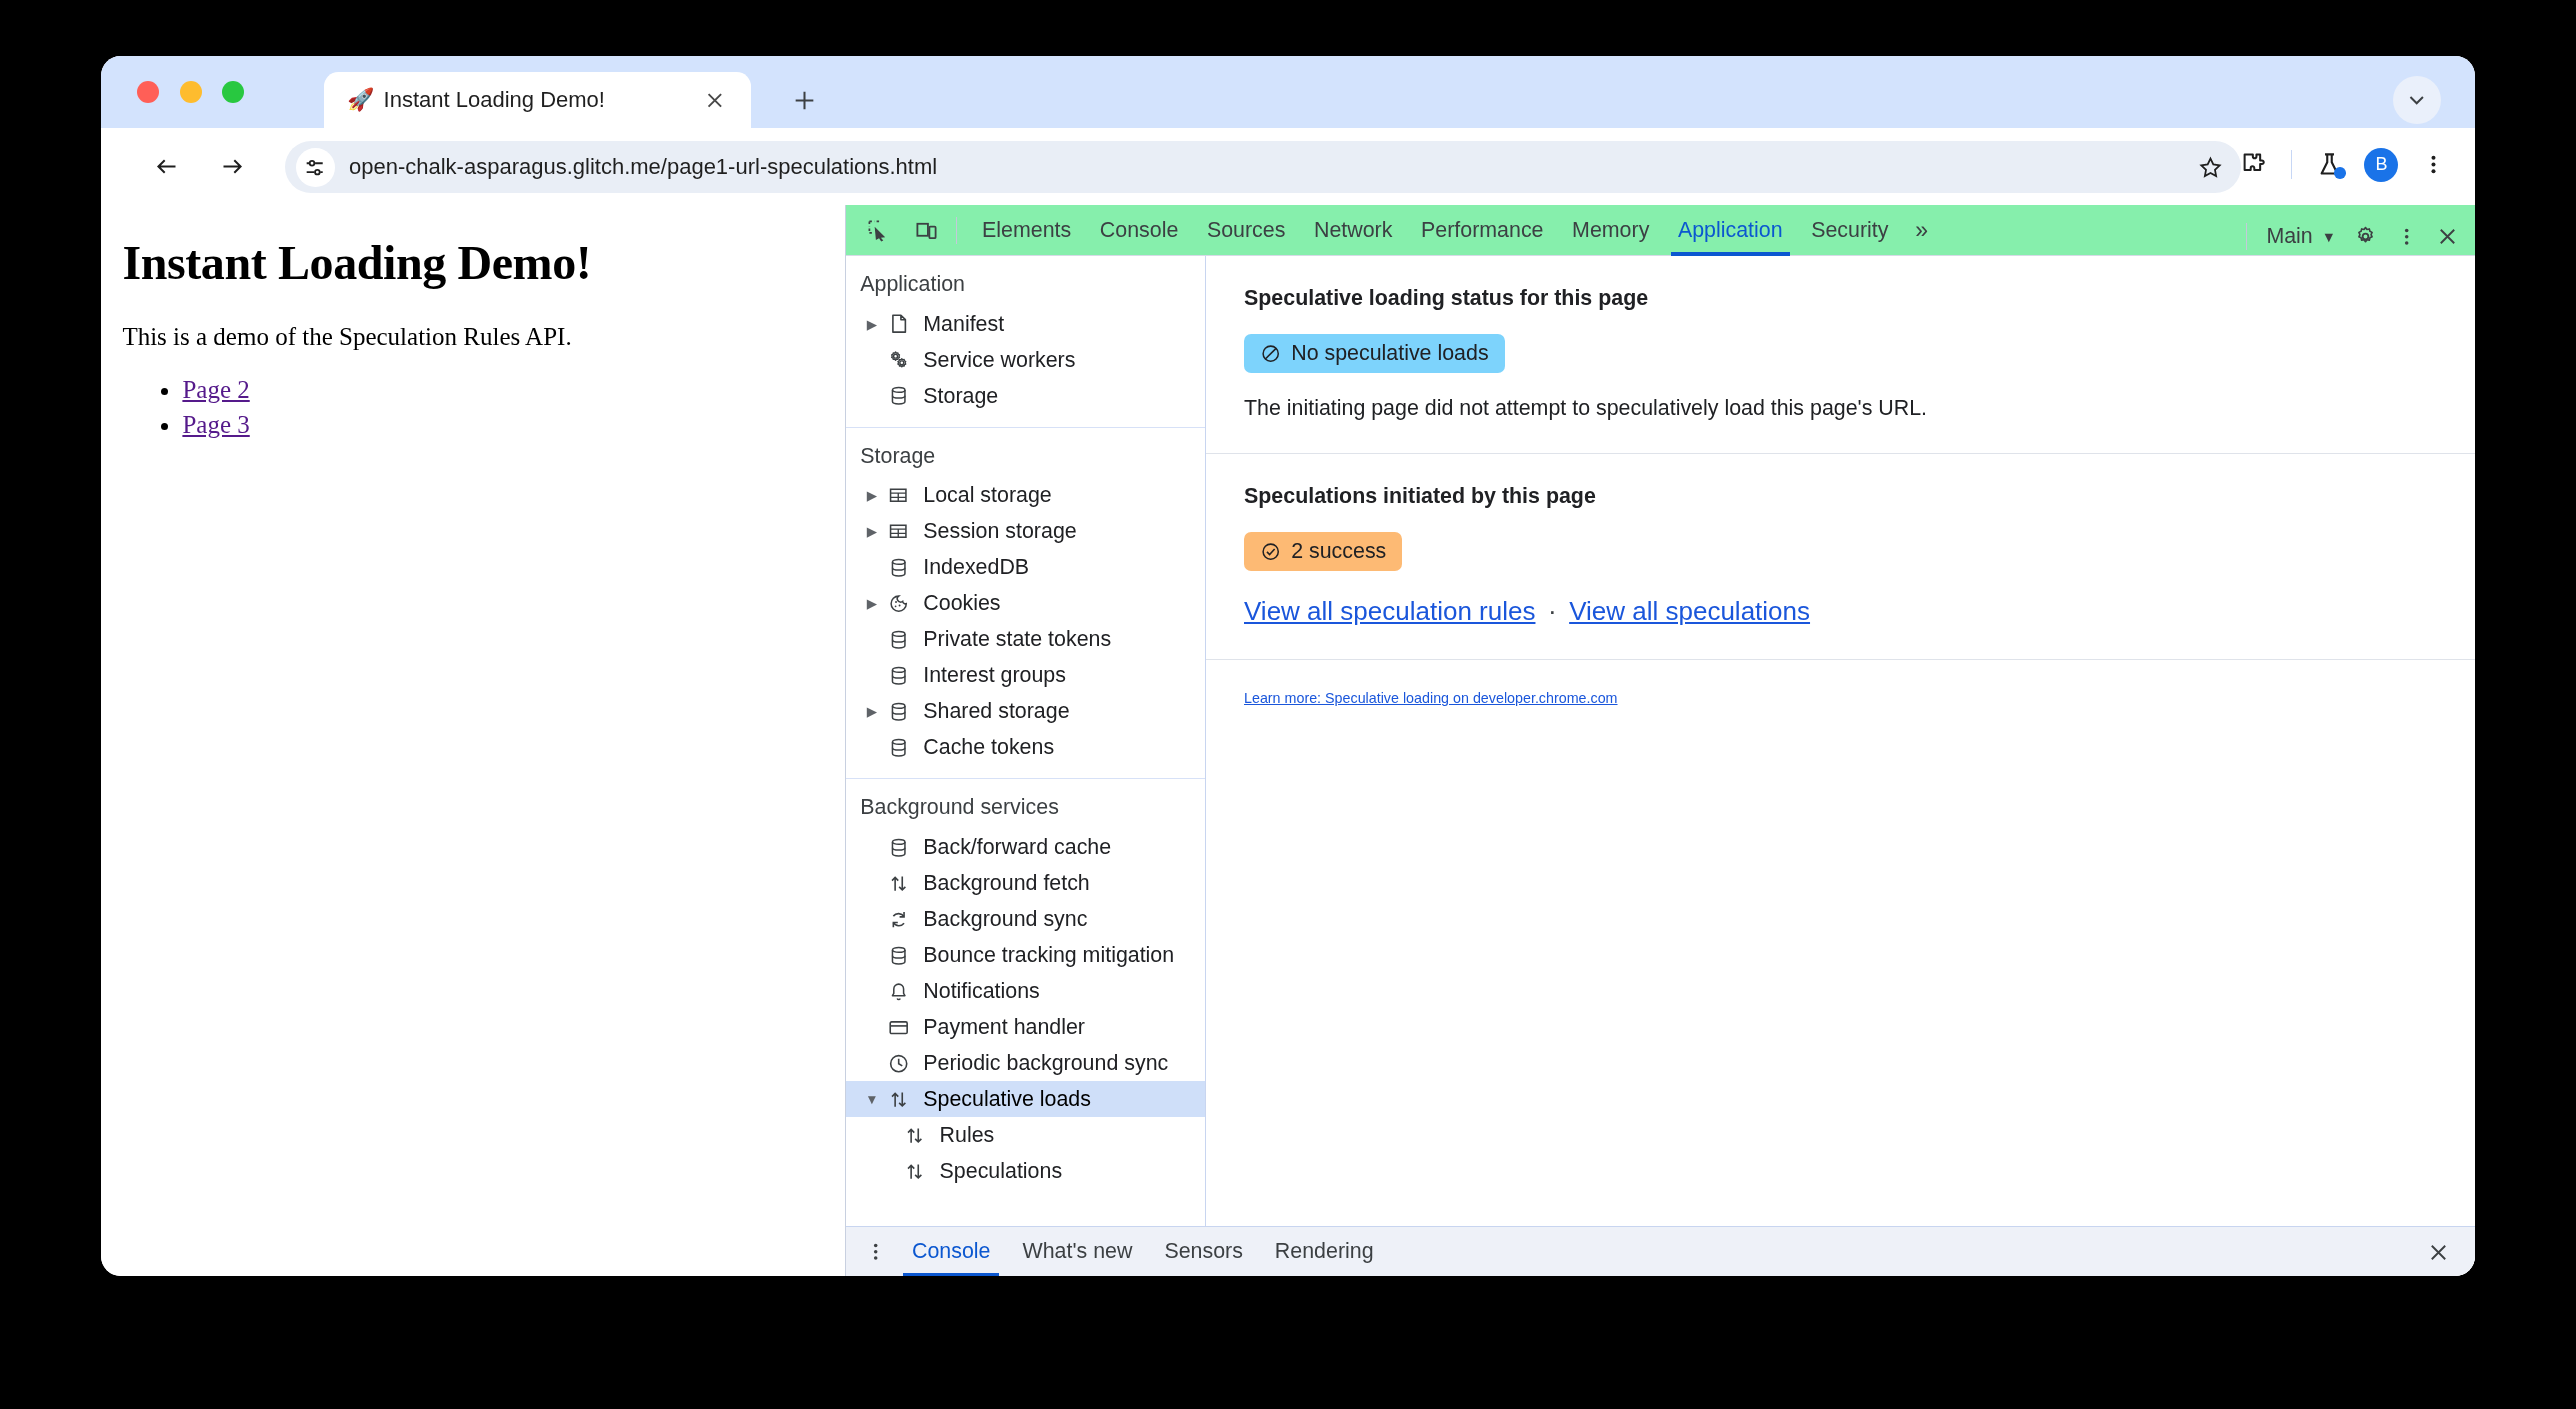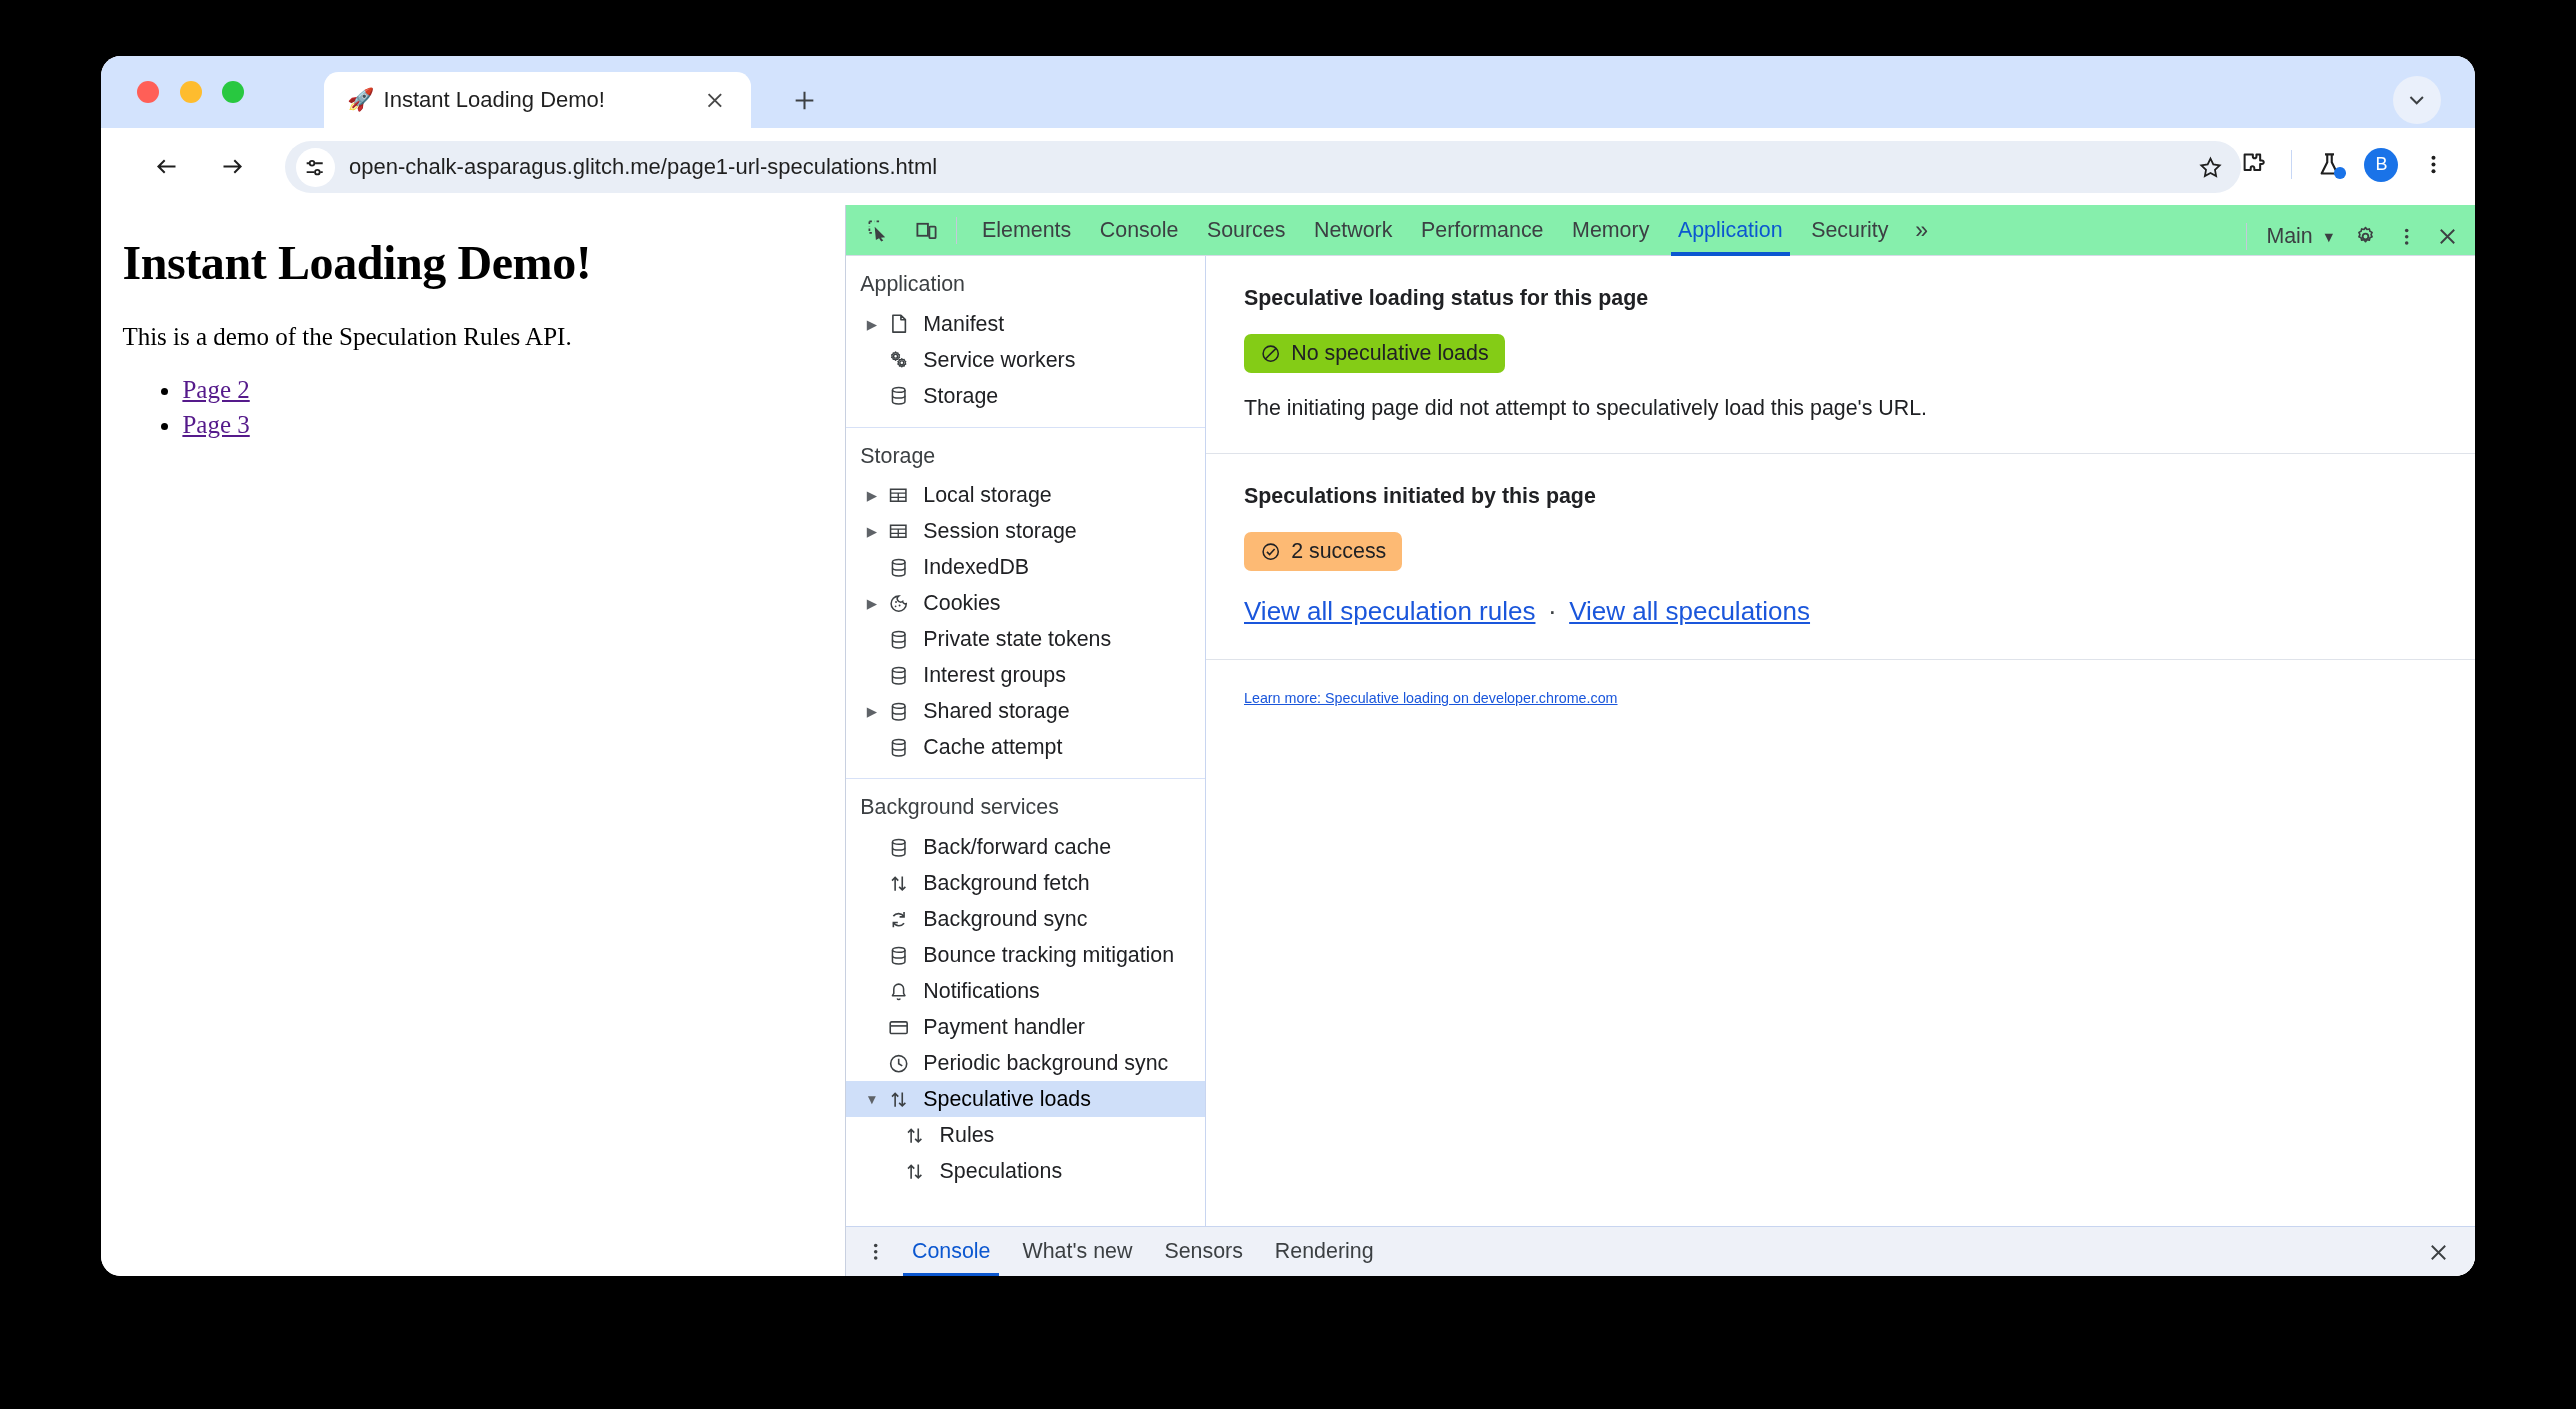--- a/index.html
+++ b/index.html
@@ -283,21 +283,21 @@
   .panel-h {
     font-size: 21.4px; font-weight: bold; color: #202124;
     margin: 0 0 23px 0;
   }
   .pill {
     display: inline-flex; align-items: center; gap: 9.8px;
     height: 39px; padding: 0 16px;
     border-radius: 7.1px;
     font-size: 21.4px; color: #202124;
   }
-  .pill.grey  { background: #84cc16; }
+  .pill.grey  { background: #7dd3fc; }
   .pill.green { background: #fdba74; }
   .panel-text {
     margin: 23px 0 0 0;
     font-size: 21.4px; color: #202124;
   }
   .link-row {
     margin-top: 25px;
     font-size: 26px;
     display: flex; align-items: center; gap: 12.5px;
   }
@@ -638,21 +638,21 @@
 
             <div class="tree-row">
               <span class="tree-arrow"></span>
               <span class="tree-icon">
                 <svg width="21.4" height="21.4" viewBox="0 0 24 24">
                   <ellipse cx="12" cy="5.5" rx="7" ry="2.7" stroke="currentColor" stroke-width="1.7" fill="none"></ellipse>
                   <path d="M5 5.5 v13 a7 2.7 0 0 0 14 0 v-13" stroke="currentColor" stroke-width="1.7" fill="none"></path>
                   <path d="M5 12 a7 2.7 0 0 0 14 0" stroke="currentColor" stroke-width="1.7" fill="none"></path>
                 </svg>
               </span>
-              <span class="tree-label">Cache attempt</span>
+              <span class="tree-label">Cache tokens</span>
             </div>
           </div>
 
           <div class="tree-section last">
             <div class="tree-title">Background services</div>
 
             <div class="tree-row">
               <span class="tree-arrow"></span>
               <span class="tree-icon">
                 <svg width="21.4" height="21.4" viewBox="0 0 24 24">

